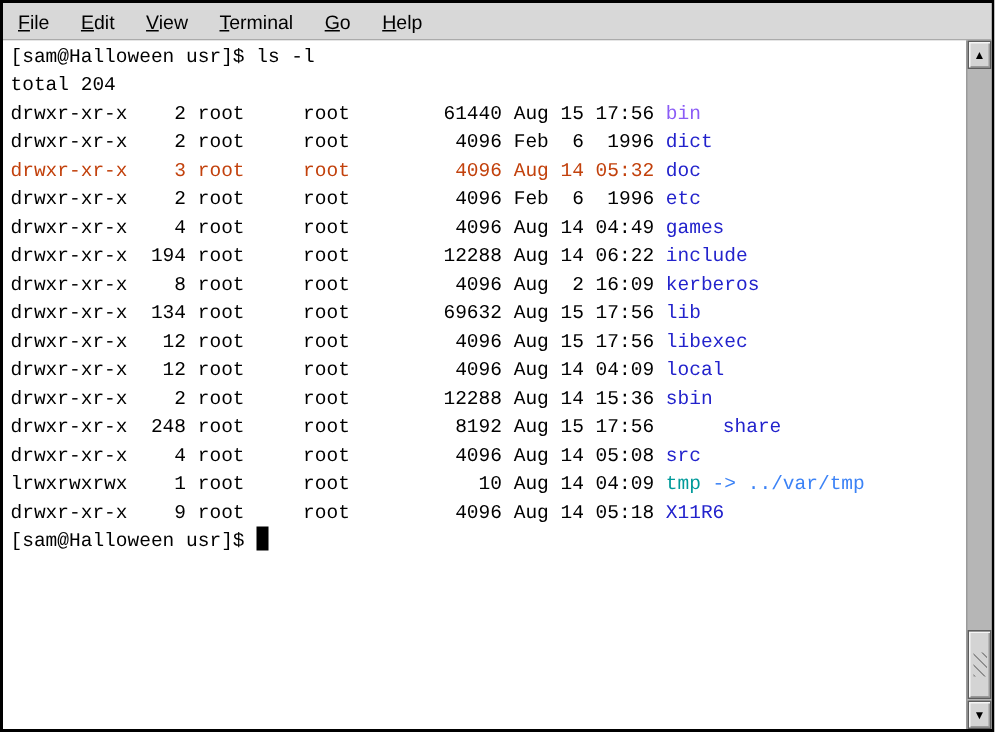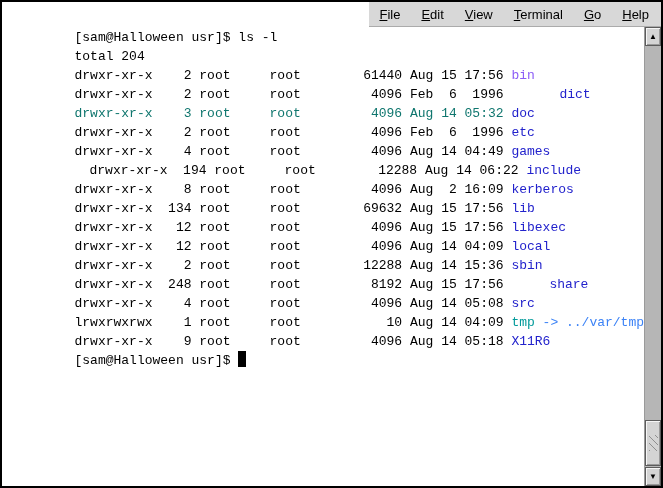--- a/index.html
+++ b/index.html
@@ -7,21 +7,20 @@
     width: 663px; height: 488px;
     background: #ffffff;
     font-family: "Liberation Sans", sans-serif;
     overflow: hidden;
   }
   .window {
     width: 663px; height: 488px;
     border: 2px solid #000000;
     display: flex; flex-direction: column;
     background: #ffffff;
-    align-items: flex-end;
   }
   
   .menubar {
     height: 25px; flex: 0 0 25px;
     background: #d8d8d8;
     border-bottom: 1px solid #ababab;
     display: flex; align-items: center;
     padding-left: 1px;
     font-size: 13px; color: #000;
   }
@@ -93,25 +92,25 @@
     <div class="menu-item"><span class="mn">T</span><span>erminal</span></div>
     <div class="menu-item"><span class="mn">G</span><span>o</span></div>
     <div class="menu-item"><span class="mn">H</span><span>elp</span></div>
   </div>
 
   <div class="main">
     <div class="term" id="term">
         <div class="line"><span style="color: rgb(0, 0, 0);">[sam@Halloween usr]$ ls -l</span></div>
         <div class="line"><span style="color: rgb(0, 0, 0);">total 204</span></div>
         <div class="line"><span style="color: rgb(0, 0, 0);">drwxr-xr-x    2 root     root        61440 Aug 15 17:56 </span><span style="color: #8b5cf6;">bin</span></div>
-        <div class="line"><span style="color: rgb(0, 0, 0);">drwxr-xr-x    2 root     root         4096 Feb  6  1996 </span><span style="color: rgb(34, 34, 204); margin-left: 48px;">dict</span></div>
-        <div class="line"><span style="color: #0f766e;">drwxr-xr-x    3 root     root         4096 Aug 14 05:32 </span><span style="color: rgb(34, 34, 204);">doc</span></div>
+        <div class="line"><span style="color: rgb(0, 0, 0);">drwxr-xr-x    2 root     root         4096 Feb  6  1996 </span><span style="color: rgb(34, 34, 204);">dict</span></div>
+        <div class="line"><span style="color: #c2410c;">drwxr-xr-x    3 root     root         4096 Aug 14 05:32 </span><span style="color: rgb(34, 34, 204);">doc</span></div>
         <div class="line"><span style="color: rgb(0, 0, 0);">drwxr-xr-x    2 root     root         4096 Feb  6  1996 </span><span style="color: rgb(34, 34, 204);">etc</span></div>
         <div class="line"><span style="color: rgb(0, 0, 0);">drwxr-xr-x    4 root     root         4096 Aug 14 04:49 </span><span style="color: rgb(34, 34, 204);">games</span></div>
-        <div class="line"><span style="color: rgb(0, 0, 0); margin-left: 15px;">drwxr-xr-x  194 root     root        12288 Aug 14 06:22 </span><span style="color: rgb(34, 34, 204);">include</span></div>
+        <div class="line"><span style="color: rgb(0, 0, 0);">drwxr-xr-x  194 root     root        12288 Aug 14 06:22 </span><span style="color: rgb(34, 34, 204);">include</span></div>
         <div class="line"><span style="color: rgb(0, 0, 0);">drwxr-xr-x    8 root     root         4096 Aug  2 16:09 </span><span style="color: rgb(34, 34, 204);">kerberos</span></div>
         <div class="line"><span style="color: rgb(0, 0, 0);">drwxr-xr-x  134 root     root        69632 Aug 15 17:56 </span><span style="color: rgb(34, 34, 204);">lib</span></div>
         <div class="line"><span style="color: rgb(0, 0, 0);">drwxr-xr-x   12 root     root         4096 Aug 15 17:56 </span><span style="color: rgb(34, 34, 204);">libexec</span></div>
         <div class="line"><span style="color: rgb(0, 0, 0);">drwxr-xr-x   12 root     root         4096 Aug 14 04:09 </span><span style="color: rgb(34, 34, 204);">local</span></div>
         <div class="line"><span style="color: rgb(0, 0, 0);">drwxr-xr-x    2 root     root        12288 Aug 14 15:36 </span><span style="color: rgb(34, 34, 204);">sbin</span></div>
         <div class="line"><span style="color: rgb(0, 0, 0);">drwxr-xr-x  248 root     root         8192 Aug 15 17:56 </span><span style="color: rgb(34, 34, 204); margin-left: 38px;">share</span></div>
         <div class="line"><span style="color: rgb(0, 0, 0);">drwxr-xr-x    4 root     root         4096 Aug 14 05:08 </span><span style="color: rgb(34, 34, 204);">src</span></div>
         <div class="line"><span style="color: rgb(0, 0, 0);">lrwxrwxrwx    1 root     root           10 Aug 14 04:09 </span><span style="color: rgb(0, 154, 154);">tmp</span><span style="color: #3b82f6;"> -&gt; ../var/tmp</span></div>
         <div class="line"><span style="color: rgb(0, 0, 0);">drwxr-xr-x    9 root     root         4096 Aug 14 05:18 </span><span style="color: rgb(34, 34, 204);">X11R6</span></div>
         <div class="line"><span style="color: rgb(0, 0, 0);">[sam@Halloween usr]$ </span><span class="cursor"></span></div>

